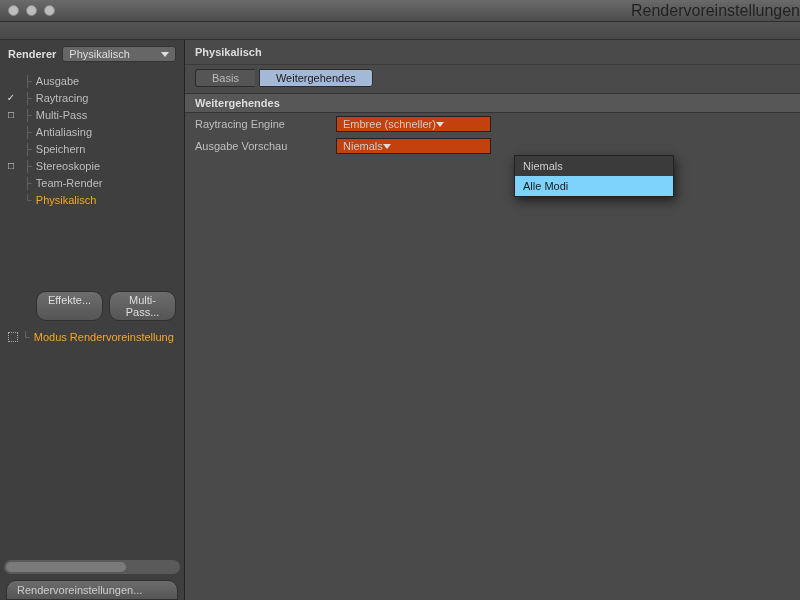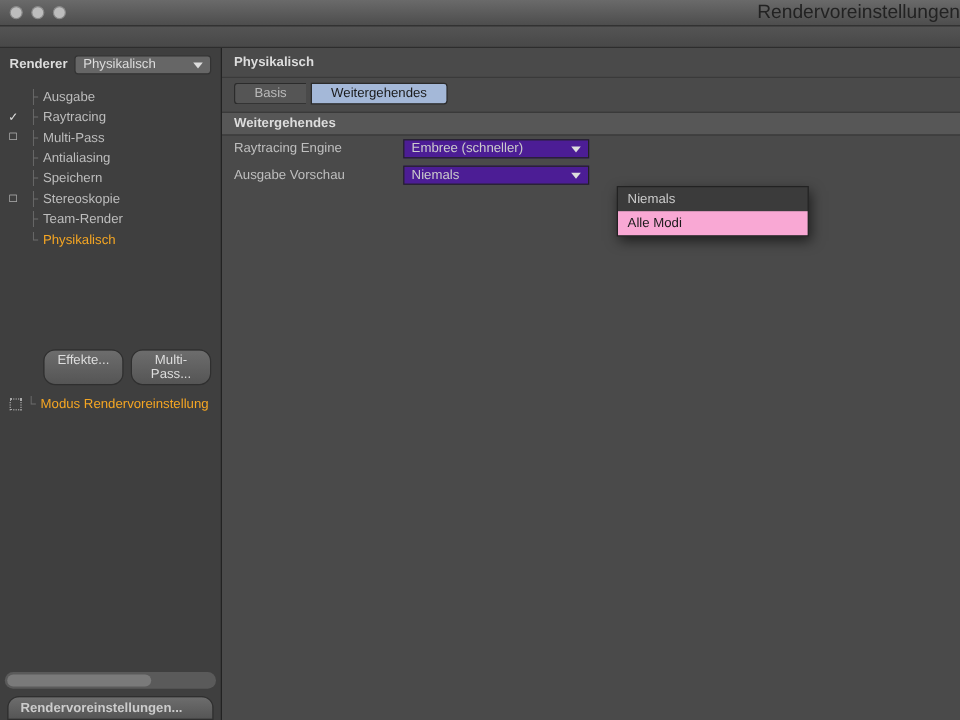--- a/index.html
+++ b/index.html
@@ -29,39 +29,39 @@
 
 .sidebar-buttons { display: flex; gap: 6px; padding: 4px 8px; margin-left: 28px; }
 .pill-btn { flex: 1; background: linear-gradient(#6d6d6d,#555); border: 1px solid #2f2f2f; border-radius: 10px; color: #ddd; text-align: center; padding: 2px 4px; cursor: pointer; }
 
 .preset-row { display: flex; align-items: center; padding: 6px 8px; gap: 4px; color: #f5a623; }
 .preset-icon { width: 10px; height: 10px; border: 1px dotted #aaa; }
 
 .sidebar-scroll { height: 14px; background: #5a5a5a; margin: 0 4px 6px 4px; border-radius: 7px; position: relative; }
 .sidebar-scroll::after { content: ""; position: absolute; left: 2px; top: 2px; height: 10px; width: 120px; background: #7a7a7a; border-radius: 5px; }
 
-.bottom-tab { background: linear-gradient(#6d6d6d,#555); border: 1px solid #2f2f2f; border-radius: 10px 10px 0 0; color: #ccc; padding: 3px 10px; margin: 0 6px; text-align: left; cursor: pointer; font-weight: bold; }
+.bottom-tab { background: linear-gradient(#6d6d6d,#555); border: 1px solid #2f2f2f; border-radius: 10px 10px 0 0; color: #ccc; padding: 3px 10px; margin: 0 6px; text-align: left; cursor: pointer; }
 
 .content { flex: 1; background: #4a4a4a; display: flex; flex-direction: column; position: relative; }
 .content-header { padding: 6px 10px; color: #ddd; font-weight: bold; border-bottom: 1px solid #3a3a3a; }
 .tabs { display: flex; padding: 4px 10px 6px 10px; gap: 4px; }
 .tab { padding: 2px 16px; border: 1px solid #2b2b2b; background: #555; color: #bbb; cursor: pointer; }
 .tab:first-child { border-radius: 3px 0 0 3px; border-right: none; }
 .tab:last-child { border-radius: 0 3px 3px 0; }
 .tab.active { background: #a4b8d8; color: #1a1a1a; }
 
 .section-title { background: #575757; color: #ddd; font-weight: bold; padding: 3px 10px; border-top: 1px solid #333; border-bottom: 1px solid #333; }
 .field-row { display: flex; align-items: center; padding: 3px 10px; gap: 6px; }
 .field-label { width: 135px; color: #bfbfbf; }
 .field-label.dim { color: #7a7a7a; }
-.dropdown { width: 155px; background: #4c1d95; border: 1px solid #222; color: #ccc; padding: 1px 6px; display: flex; justify-content: space-between; align-items: center; cursor: pointer; }
+.dropdown { width: 155px; background: #c2410c; border: 1px solid #222; color: #ccc; padding: 1px 6px; display: flex; justify-content: flex-start; align-items: center; cursor: pointer; }
 
 .popup { position: absolute; left: 329px; top: 115px; width: 160px; background: #3b3b3b; border: 1px solid #222; box-shadow: 2px 4px 10px rgba(0,0,0,0.6); z-index: 10; }
 .popup-item { padding: 4px 8px; color: #ccc; cursor: pointer; }
-.popup-item.hover { background: #f9a8d4; color: #1a1a1a; }
+.popup-item.hover { background: #7dd3fc; color: #1a1a1a; }
 </style>
 </head>
 <body>
 
 <div class="titlebar">
   <div class="traffic">
     <span></span>
     <span></span>
     <span></span>
   </div>

